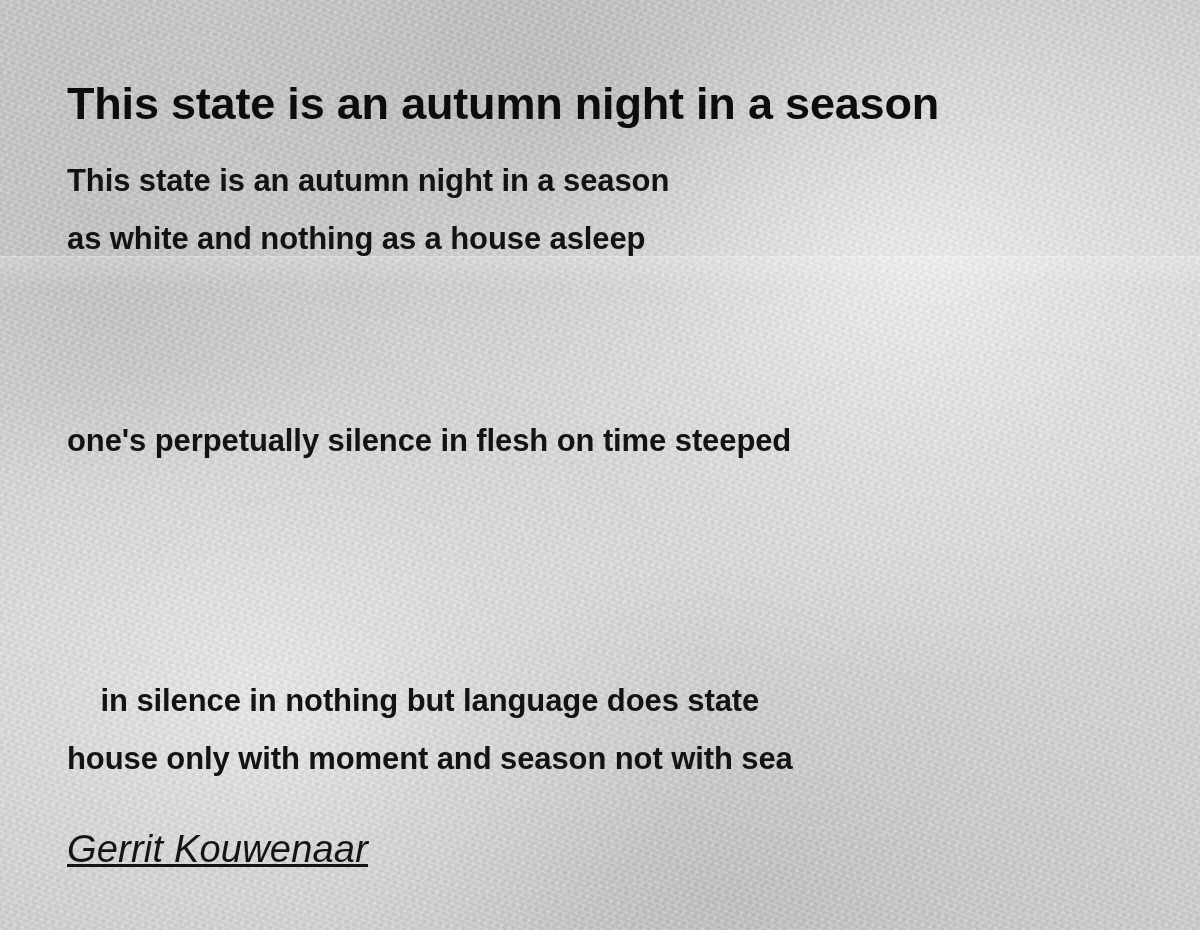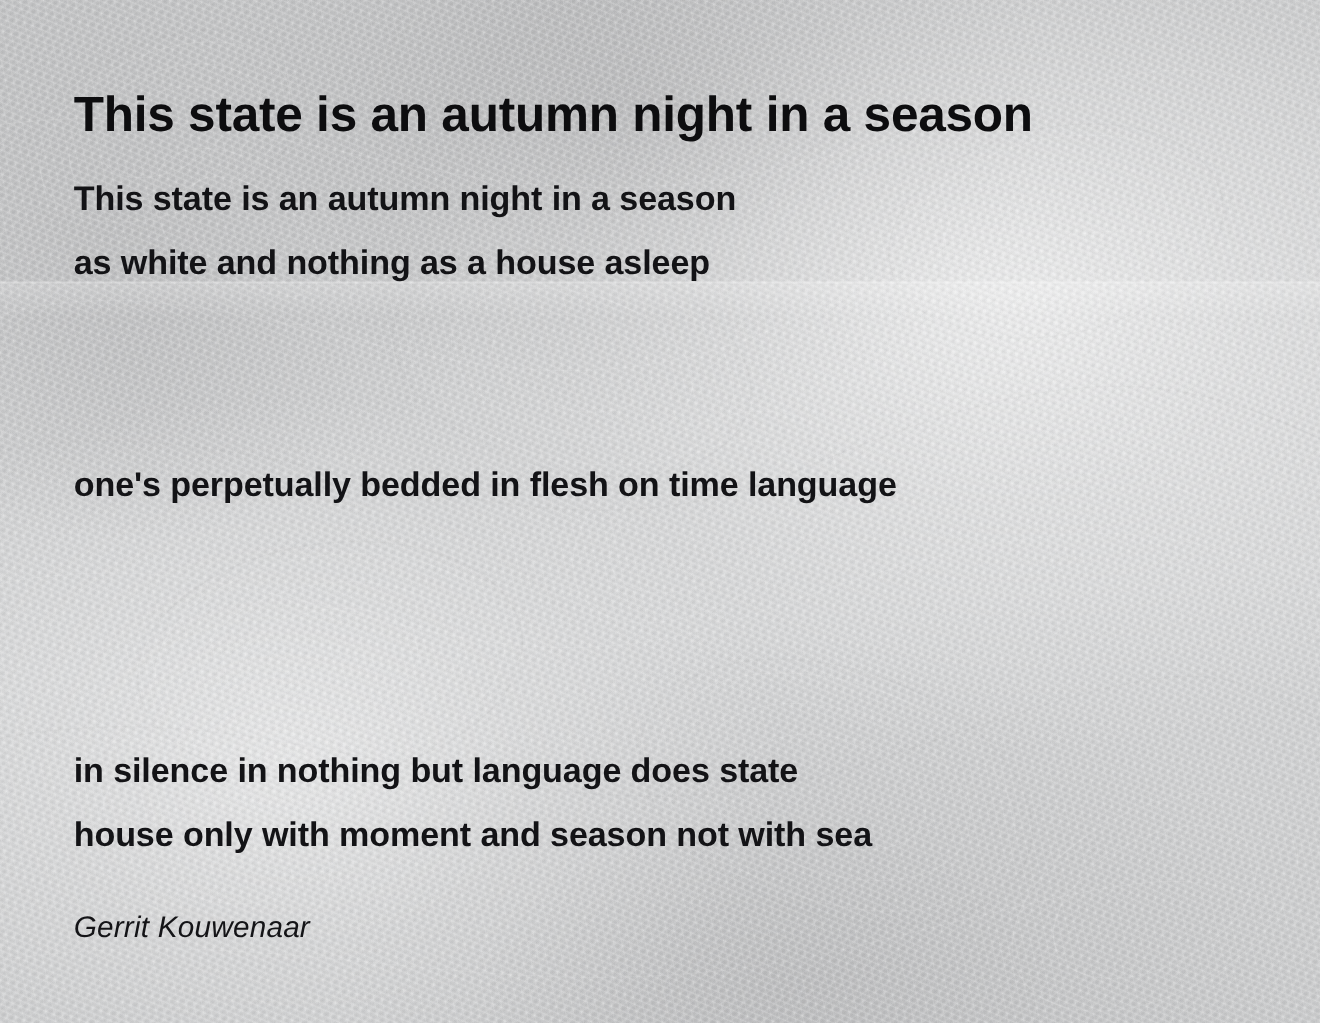--- a/index.html
+++ b/index.html
@@ -136,36 +136,37 @@
     font-size: 31px;
     font-weight: bold;
     color: #131316;
     line-height: 58px;
     white-space: nowrap;
     letter-spacing: -0.1px;
   }
 
   #stanza-1 { top: 152px; }
   #stanza-2 { top: 412px; }
-  #stanza-3 { top: 672px; }
+  #stanza-3 { top: 672px; text-align: center; }
 
   .poem-line {
     display: block;
   }
 
   #poem-author {
     position: absolute;
     left: 67px;
     top: 828px;
-    font-size: 27px;
+    font-size: 38px;
     font-style: italic;
     font-weight: normal;
     color: #141417;
     white-space: nowrap;
     letter-spacing: 0.2px;
+    text-decoration: underline;
   }
 </style>
 </head>
 <body>
 
 <div id="poem-card">
 
   <div class="bg-layer" id="bg-base"></div>
 
   <div class="bg-layer" id="bg-swirls">
@@ -249,21 +250,21 @@
   <div id="poem-content">
 
     <h1 id="poem-title">This state is an autumn night in a season</h1>
 
     <div class="stanza" id="stanza-1">
       <span class="poem-line">This state is an autumn night in a season</span>
       <span class="poem-line">as white and nothing as a house asleep</span>
     </div>
 
     <div class="stanza" id="stanza-2">
-      <span class="poem-line">one's perpetually bedded in flesh on time language</span>
+      <span class="poem-line">one's perpetually silence in flesh on time steeped</span>
     </div>
 
     <div class="stanza" id="stanza-3">
       <span class="poem-line">in silence in nothing but language does state</span>
       <span class="poem-line">house only with moment and season not with sea</span>
     </div>
 
     <div id="poem-author">Gerrit Kouwenaar</div>
 
   </div>

